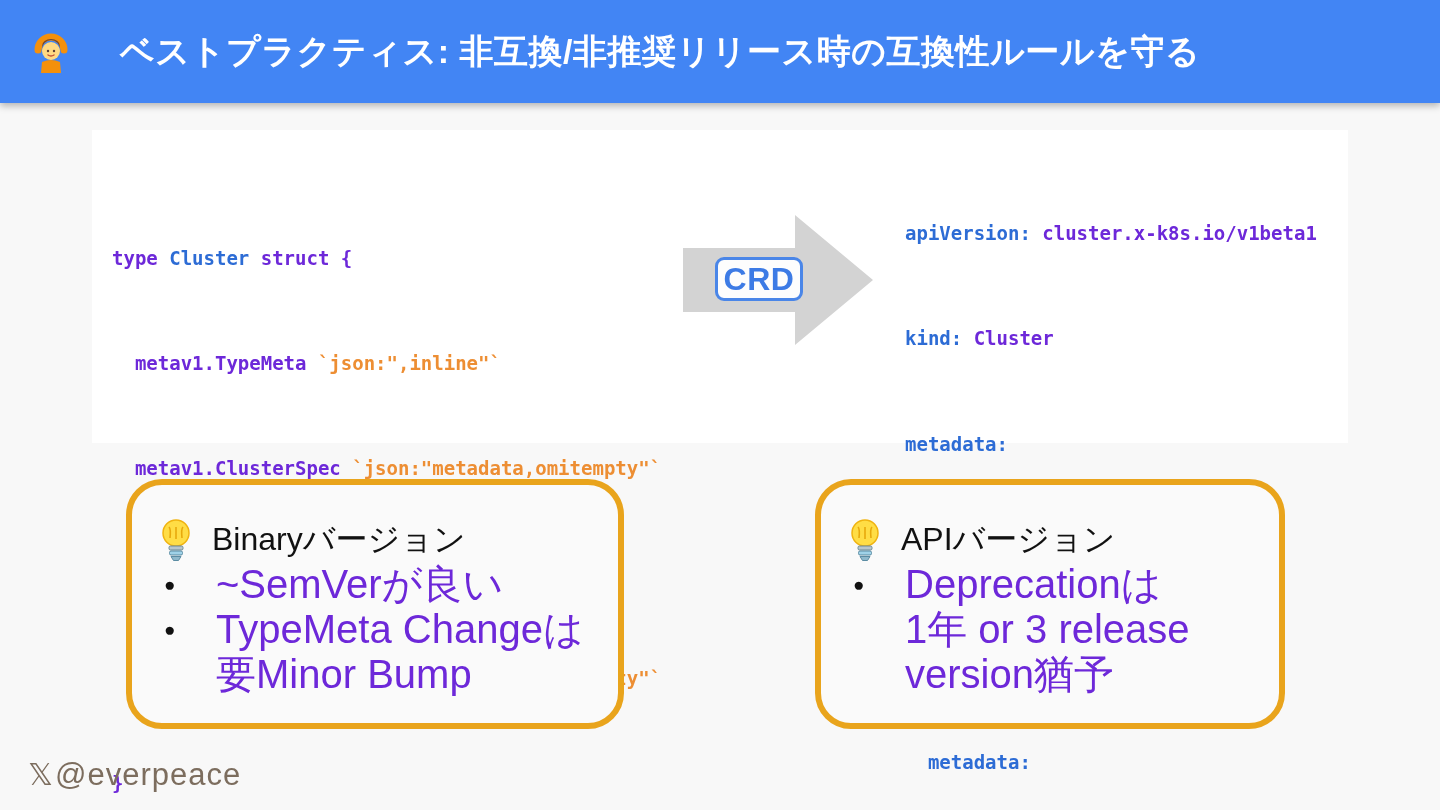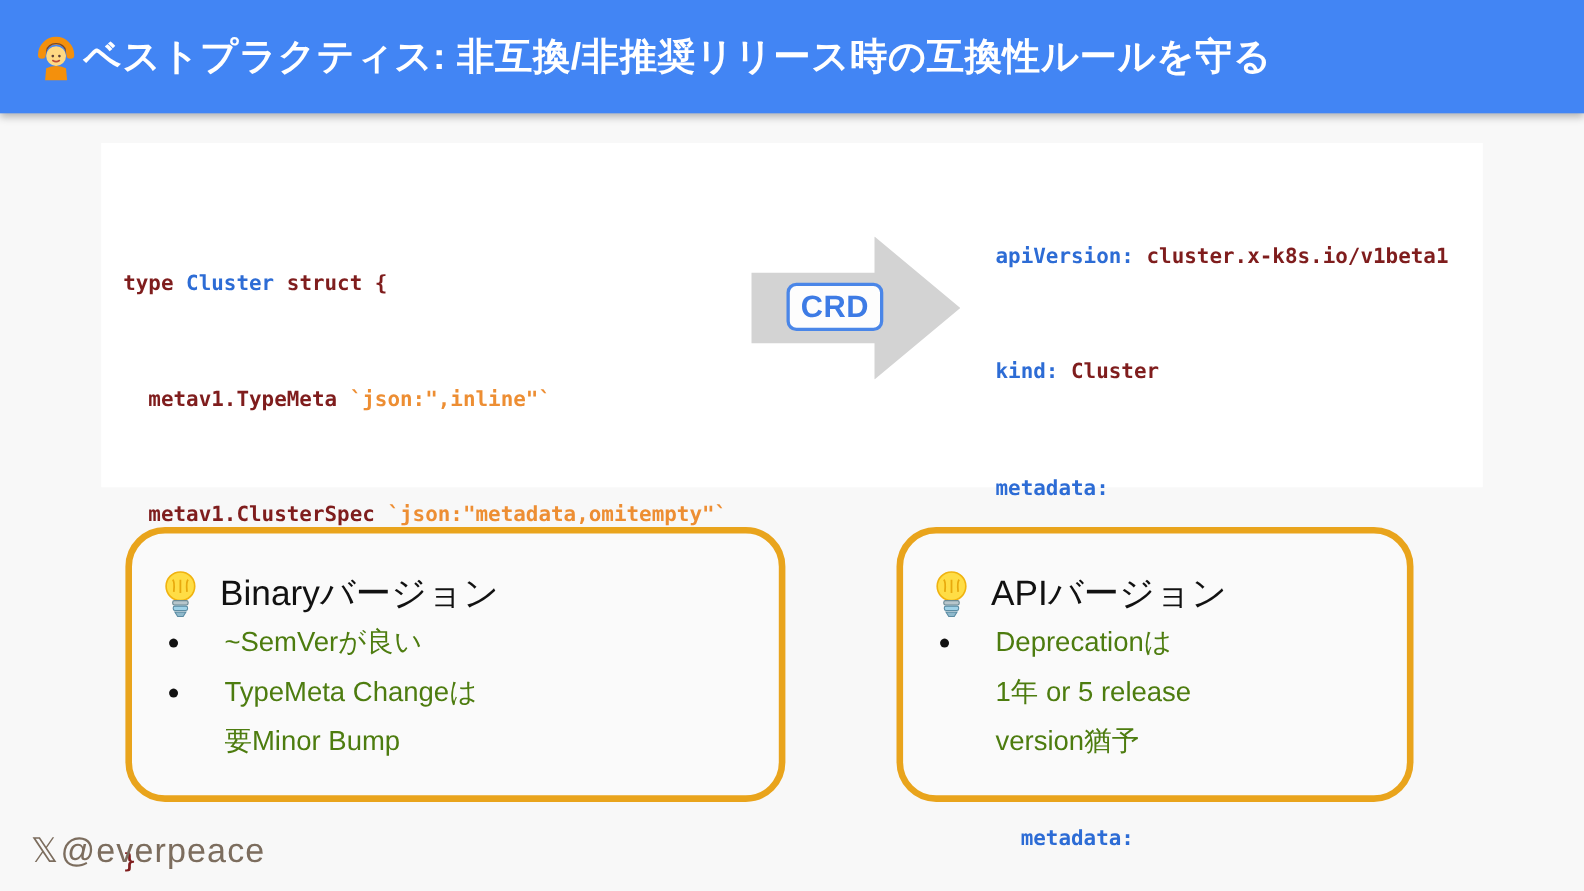--- a/index.html
+++ b/index.html
@@ -16,75 +16,76 @@
   }
 
   
   .title-bar {
     position: absolute; left: 0; top: 0;
     width: 1440px; height: 103px;
     background: #4285F4;
     display: flex; align-items: center;
     padding-left: 28px;
     box-shadow: 0 3px 7px rgba(0,0,0,0.28);
+    gap: 44px;
   }
   .title-bar .emoji { width: 46px; height: 46px; margin-right: 2px; flex: 0 0 auto; }
   .title-text {
     color: #ffffff; font-size: 34px; font-weight: bold;
     letter-spacing: 0.5px; white-space: nowrap;
   }
 
   
   .panel {
     position: absolute; left: 92px; top: 130px;
     width: 1256px; height: 313px;
     background: #ffffff;
   }
   .code {
     position: absolute;
     font-family: "DejaVu Sans Mono", "Liberation Mono", monospace;
     font-weight: bold; white-space: pre;
   }
   .go-code   { left: 20px;  top: 41px; font-size: 19px; line-height: 35px; }
   .yaml-code { left: 813px; top: 15px; font-size: 19px; line-height: 35.3px; }
-  .c-plain  { color: #7f1d1d; }
+  .c-plain  { color: #6d28d9; }
   .c-blue   { color: #2d6cd5; }
   .c-orange { color: #ed8e33; }
 
   .arrow-wrap { position: absolute; left: 591px; top: 85px; width: 190px; height: 130px; }
   .crd-badge {
     position: absolute; left: 623px; top: 127px;
     width: 88px; height: 44px;
     background: #fdfdfd;
     border: 3px solid #4a86e8; border-radius: 9px;
     display: flex; align-items: center; justify-content: center;
-    color: #3d7be5; font-weight: bold; font-size: 28px;
+    color: #3d7be5; font-weight: bold; font-size: 32px;
     letter-spacing: 0.5px;
     font-family: "Liberation Sans", sans-serif;
   }
 
   
   .note-box {
     position: absolute; top: 479px; height: 250px;
     background: #fafafa;
     border: 6px solid #e9a41c; border-radius: 36px;
     padding: 32px 10px 0 24px;
   }
-  .note-box.left  { left: 114px; width: 600px; }
+  .note-box.left  { left: 126px; width: 498px; }
   .note-box.right { left: 815px; width: 470px; }
   .box-title-row { display: flex; align-items: center; height: 45px; }
   .box-title-row .bulb { width: 40px; height: 44px; margin-right: 16px; flex: 0 0 auto; }
   .box-title { font-size: 32px; color: #111111; white-space: nowrap; }
   .bullet-row { display: flex; line-height: 45px; }
   .bullet-row .dot {
     width: 60px; flex: 0 0 auto; text-align: left;
     padding-left: 8px; font-size: 19px; color: #111111;
   }
   .bullet-row .btxt {
-    font-size: 25px; color: #4d7c0f; white-space: pre-line;
+    font-size: 40px; color: #6d28d9; white-space: pre-line;
   }
 
   
   .footer {
     position: absolute; left: 28px; top: 756px;
     display: flex; align-items: baseline;
     color: #7c6d5e; font-size: 31px;
   }
   .footer .x-logo { font-family: "DejaVu Sans", sans-serif; font-weight: normal; margin-right: 2px; }
   .footer .handle { letter-spacing: 1px; }
@@ -168,21 +169,21 @@
         <path d="M26 20 Q25 11 27 9" fill="none" stroke="#e8a90c" stroke-width="1.6"></path>
         <rect x="13" y="28" width="14" height="4" rx="1.5" fill="#b7c6cc" stroke="#6d8a94" stroke-width="1"></rect>
         <rect x="13.5" y="33" width="13" height="4" rx="1.5" fill="#9fd2e8" stroke="#5b8ca3" stroke-width="1"></rect>
         <path d="M15 38.5 L25 38.5 L22.5 42.5 L17.5 42.5 Z" fill="#8fb9cc" stroke="#5b8ca3" stroke-width="1"></path>
       </svg>
       <span class="box-title">APIバージョン</span>
     </div>
     <div class="bullet-row">
       <span class="dot">●</span>
       <span class="btxt">Deprecationは
-1年 or 5 release
+1年 or 3 release
 version猶予</span>
     </div>
   </div>
 
   <div class="footer">
     <span class="x-logo">𝕏</span>
     <span class="handle">@everpeace</span>
   </div>
 
 </div>

